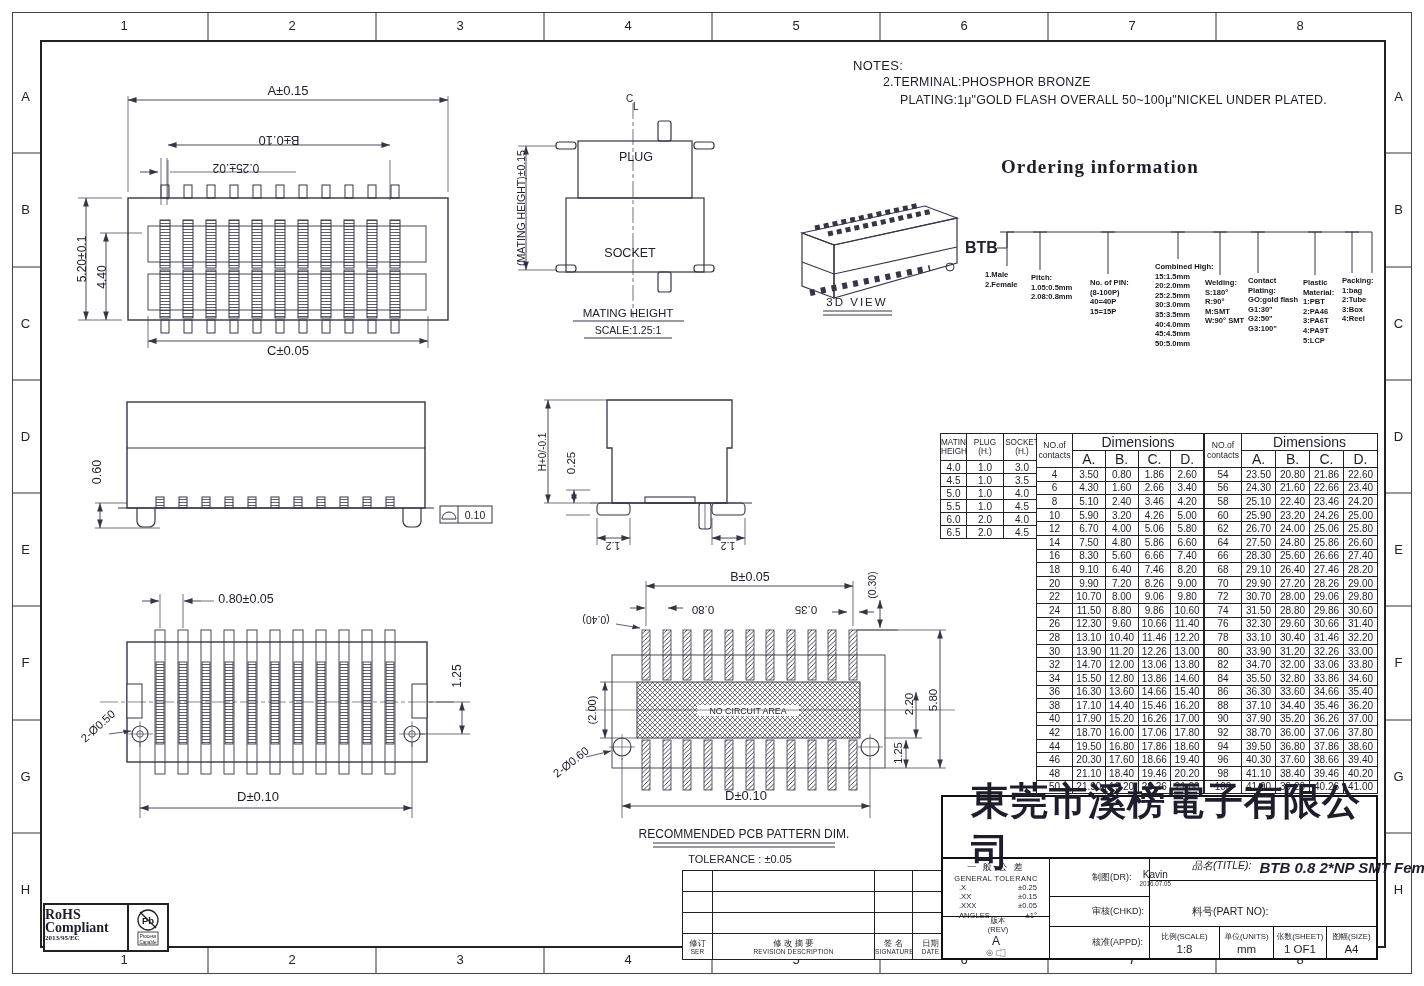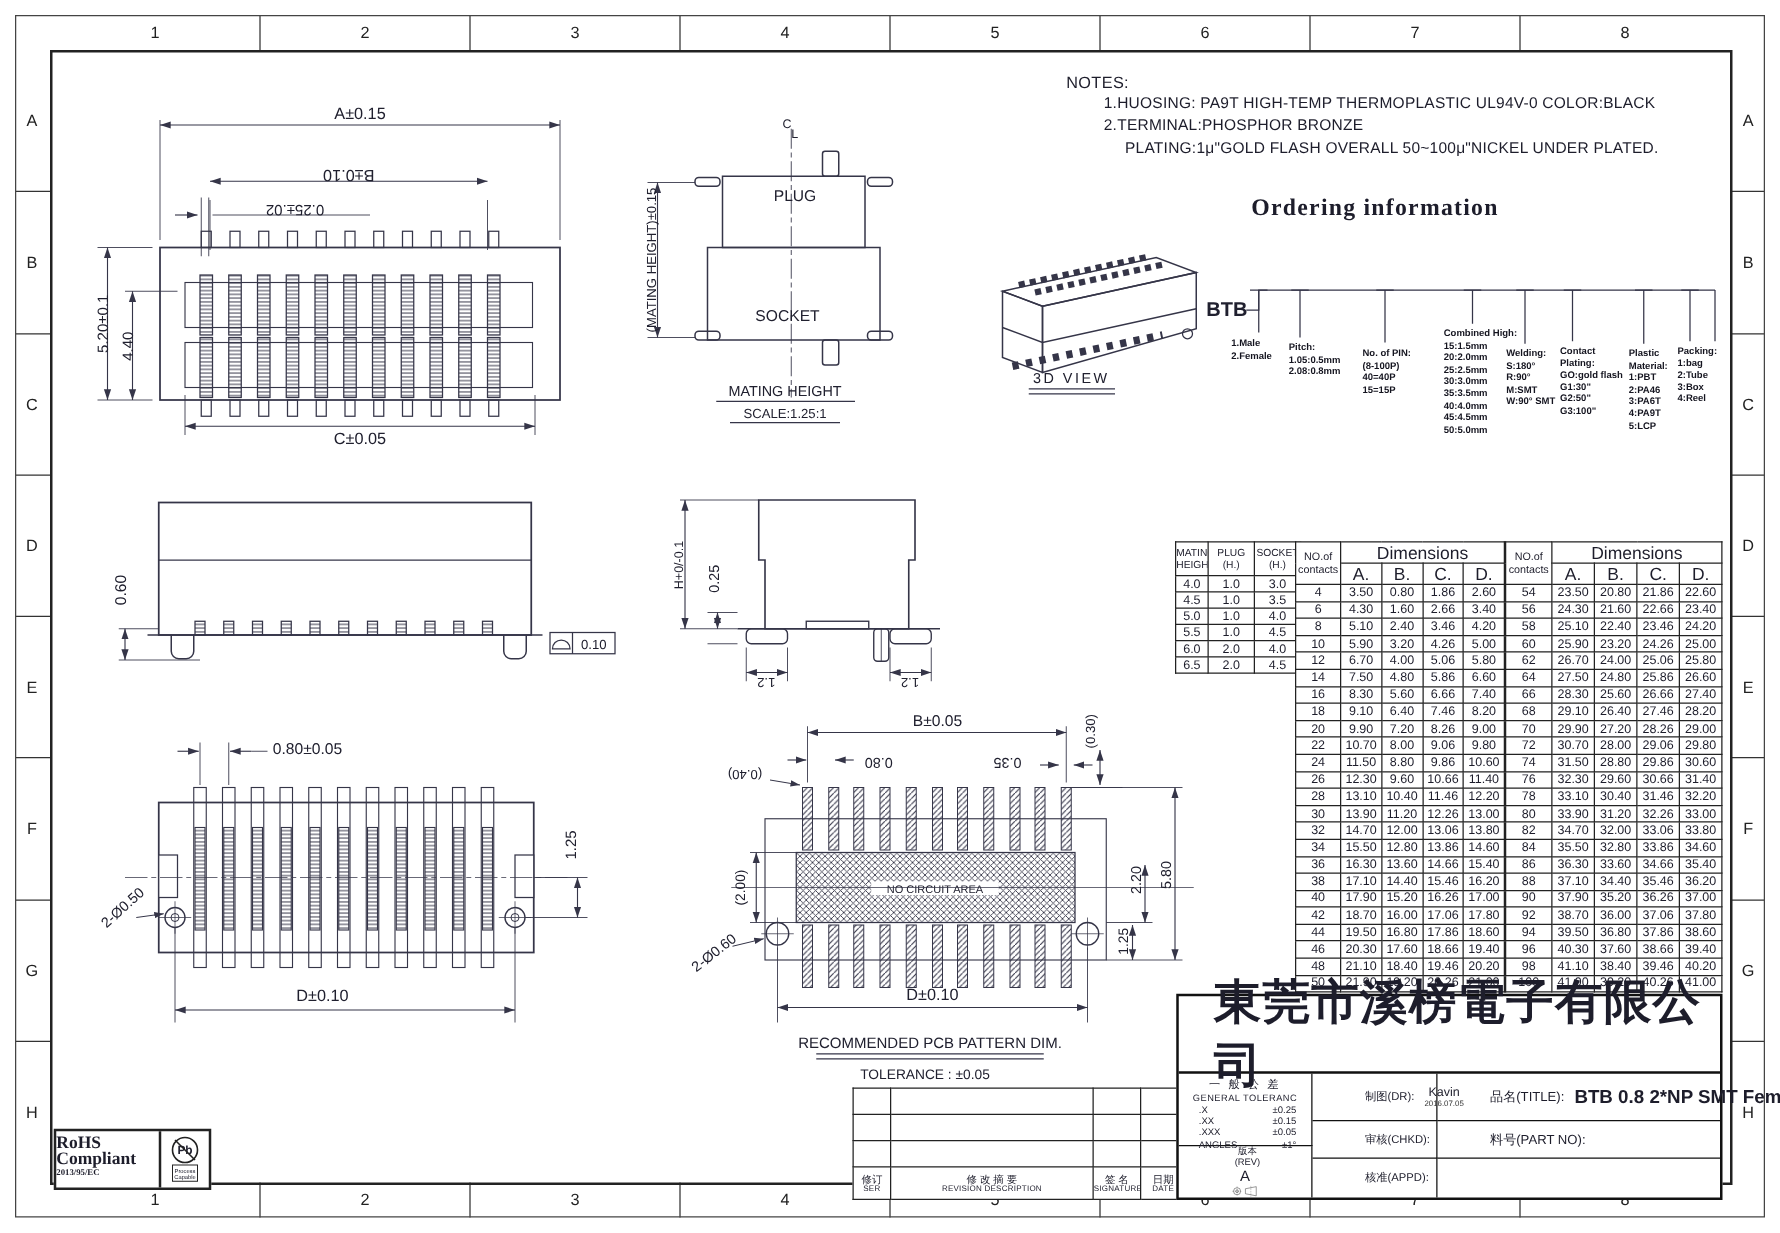--- a/index.html
+++ b/index.html
@@ -49,21 +49,21 @@
   .revcell .rl{font-size:7.5px;line-height:8.5px;text-align:center;margin-left:4px;}
   .revcell .rv{font-size:12px;margin:0 4px;}
   .drcell,.chkdcell,.appdcell{left:107px;width:100px;border-right:1.5px solid #111;box-sizing:border-box;}
   .drcell{top:62px;height:38px;border-bottom:1.5px solid #111;display:flex;align-items:center;}
   .chkdcell{top:100px;height:30px;border-bottom:1.5px solid #111;display:flex;align-items:center;}
   .appdcell{top:130px;height:31px;display:flex;align-items:center;}
   .lab{font-size:9px;margin-left:18px;white-space:nowrap;padding-left:24px;}
   .drname{margin-left:8px;text-align:center;}
   .drname .nm{font-size:10px;}
   .drname .dt{font-size:6.3px;color:#333;}
-  .titlecell{left:207px;top:62px;width:226px;height:38px;border-bottom:1.5px solid #111;display:flex;align-items:center;}
+  .titlecell{left:207px;top:62px;width:226px;height:22px;border-bottom:1.5px solid #111;display:flex;font-style:italic;}
   .titlecell .tv{font-size:15px;font-weight:bold;margin-left:8px;white-space:nowrap;}
   .pncell{left:207px;top:100px;width:226px;height:30px;border-bottom:1.5px solid #111;display:flex;align-items:center;}
   .brow{left:207px;top:130px;width:226px;height:31px;display:flex;}
   .bcell{border-right:1.5px solid #111;display:flex;flex-direction:column;align-items:center;justify-content:center;box-sizing:border-box;}
   .bcell:last-child{border-right:none;}
   .bcell .bl{font-size:7.8px;white-space:nowrap;}
   .bcell .bv{font-size:11.5px;margin-top:1px;}
   
   table.revtbl{position:absolute;left:682px;top:870px;width:266px;border-collapse:collapse;table-layout:fixed;background:#fff;}
   table.revtbl td{border:1px solid #222;padding:0;text-align:center;overflow:hidden;}
@@ -412,21 +412,20 @@
     <span class="gcell">C</span>
     <span class="gcell">D</span>
     <span class="gcell">E</span>
     <span class="gcell">F</span>
     <span class="gcell">G</span>
     <span class="gcell">H</span>
   </div>
 
 <div class="notes">
   <div class="nh">NOTES:</div>
-  <div class="nl">1.HUOSING: PA9T HIGH-TEMP THERMOPLASTIC UL94V-0 COLOR:BLACK</div>
   <div class="nl">2.TERMINAL:PHOSPHOR BRONZE</div>
   <div class="nl ind">PLATING:1μ"GOLD FLASH OVERALL 50~100μ"NICKEL UNDER PLATED.</div>
 </div>
 <div class="ord-title">Ordering information</div>
 
 <div class="ocol" style="left:985px;top:270px">
 
 <div class="oline">1.Male</div>
     <div class="oline">2.Female</div>
   </div>
@@ -1011,20 +1010,38 @@
     <span class="lab">核准(APPD):</span>
   </div>
 
   <div class="cell titlecell">
     <span class="lab" style="font-size:10.5px">品名(TITLE):</span>
     <span class="tv">BTB 0.8 2*NP SMT Female</span>
   </div>
   <div class="cell pncell">
     <span class="lab" style="font-size:10.5px">料号(PART NO):</span>
   </div>
+  <div class="cell brow">
+    <div class="bcell" style="width:70px">
+      <div class="bl">比例(SCALE)</div>
+      <div class="bv">1:8</div>
+    </div>
+    <div class="bcell" style="width:54px">
+      <div class="bl">单位(UNITS)</div>
+      <div class="bv">mm</div>
+    </div>
+    <div class="bcell" style="width:53px">
+      <div class="bl">张数(SHEET)</div>
+      <div class="bv">1 OF1</div>
+    </div>
+    <div class="bcell" style="width:49px">
+      <div class="bl">图幅(SIZE)</div>
+      <div class="bv">A4</div>
+    </div>
+  </div>
 </div>
 
 <div class="rohs">
   <div class="rt">
     <div class="r1">RoHS</div>
     <div class="r1">Compliant</div>
     <div class="r3">2013/95/EC</div>
   </div>
   <div class="ri">
     <svg width="30" height="40" viewBox="0 0 30 40">

